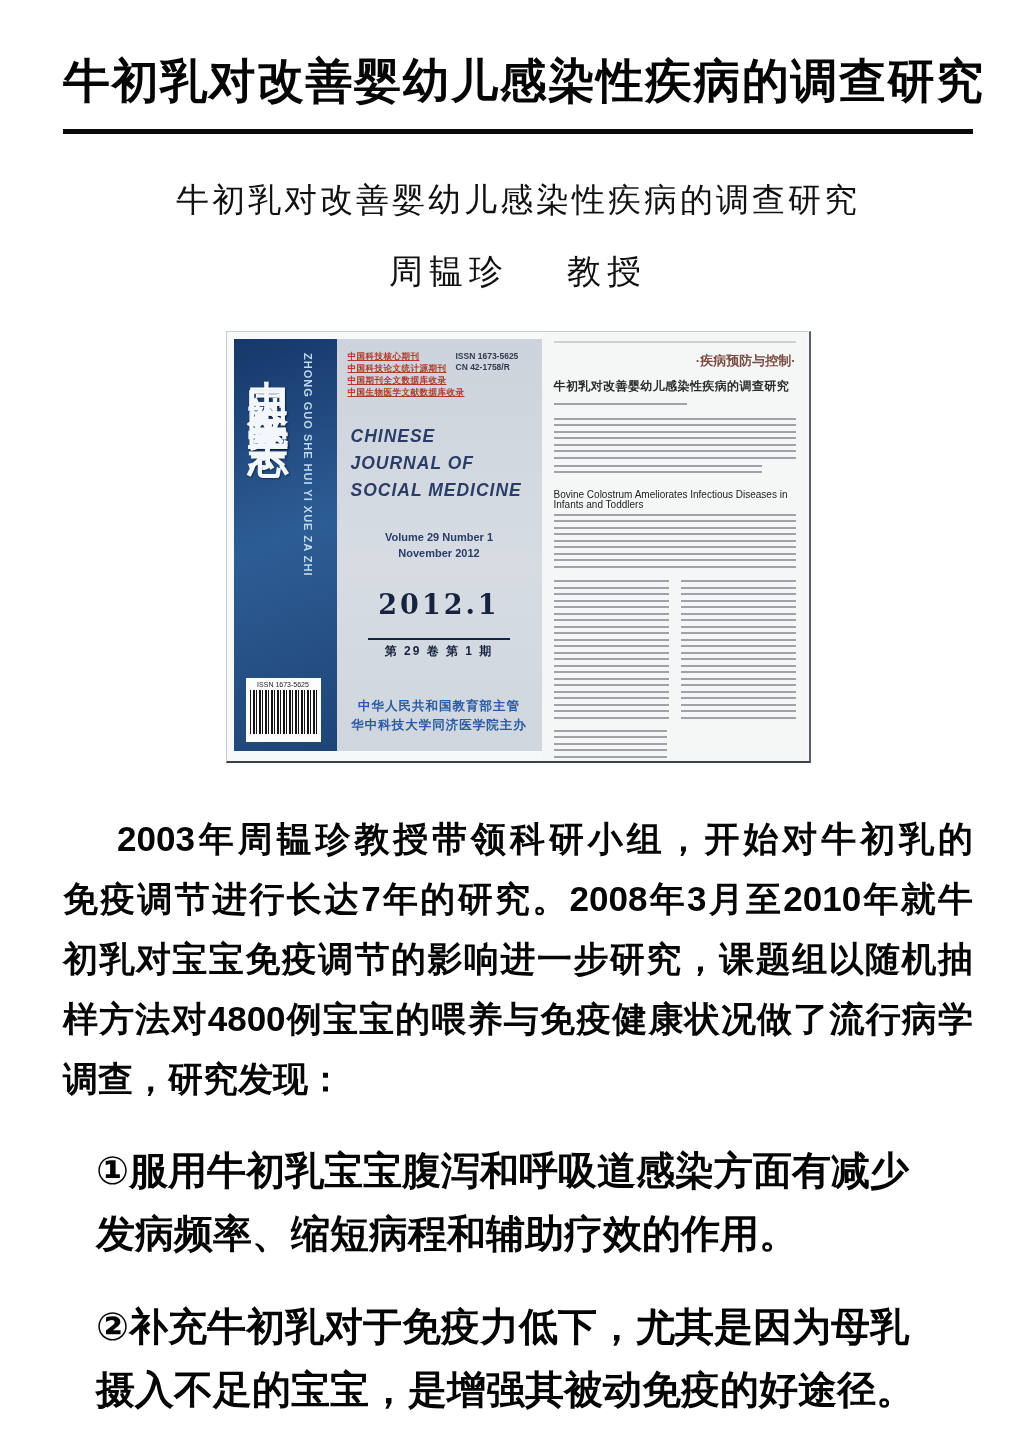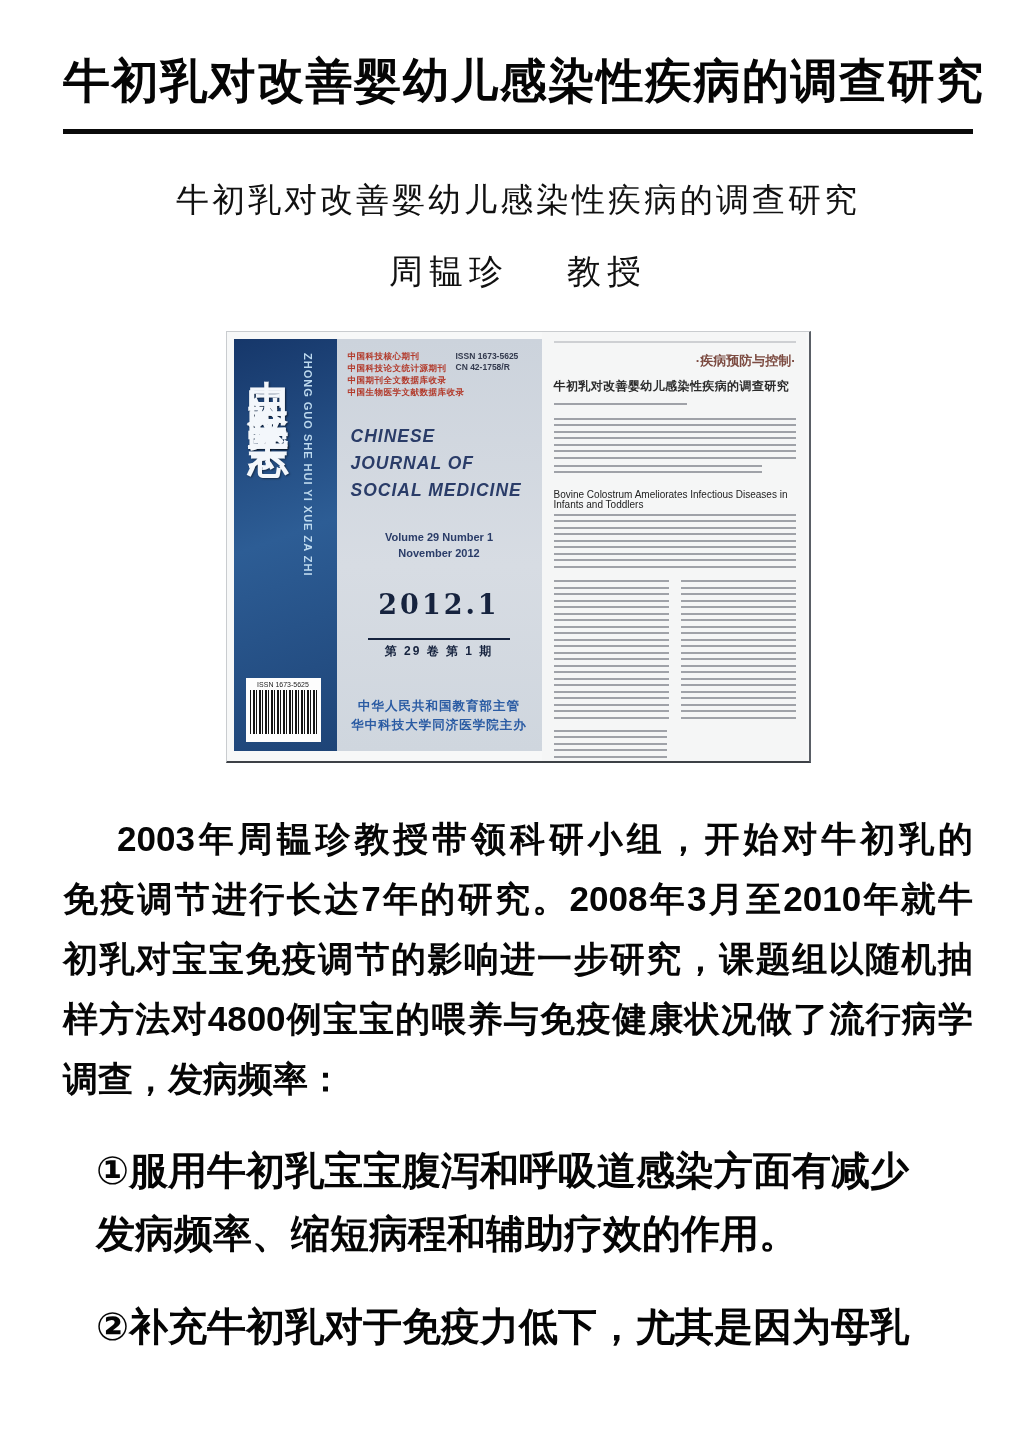--- a/index.html
+++ b/index.html
@@ -54,21 +54,21 @@
     margin-top:2px; height:44px;
     background:repeating-linear-gradient(90deg,#141414 0 1px,transparent 1px 3px,#141414 3px 5px,transparent 5px 6px);
   }
 
   .cover-mid {
     position:absolute; left:110px; top:7px; width:205px; height:412px;
     background:linear-gradient(180deg,#ccd3dc 0%,#d7dce3 55%,#cfd6de 100%);
   }
   .accolades {
     position:absolute; top:11px; left:11px; color:#b2392a; font-size:8.5px;
-    line-height:12px; font-weight:700; letter-spacing:.5px;
+    line-height:12px; font-weight:700; letter-spacing:.5px;text-decoration:underline;
   }
   .issn-block {
     position:absolute; top:12px; left:119px; color:#333a4e; font-size:8.5px;
     line-height:11px; font-weight:700;
   }
   .journal-name-en {
     position:absolute; top:84px; left:14px; color:#2a3c68; font-size:17.5px;
     font-style:italic; font-weight:800; line-height:27px; letter-spacing:1px;
   }
   .volume-block {
@@ -189,25 +189,26 @@
       </div>
       <div class="footnote-block blur-lines"></div>
     </div>
   </div>
 
   <div class="body-text">
     <div class="para-line justified first">2003年周韫珍教授带领科研小组，开始对牛初乳的</div>
     <div class="para-line justified">免疫调节进行长达7年的研究。2008年3月至2010年就牛</div>
     <div class="para-line justified">初乳对宝宝免疫调节的影响进一步研究，课题组以随机抽</div>
     <div class="para-line justified">样方法对4800例宝宝的喂养与免疫健康状况做了流行病学</div>
-    <div class="para-line">调查，发病频率：</div>
+    <div class="para-line">调查，研究发现：</div>
   </div>
 
   <div class="finding">
     <div class="finding-line">①服用牛初乳宝宝腹泻和呼吸道感染方面有减少</div>
     <div class="finding-line">发病频率、缩短病程和辅助疗效的作用。</div>
   </div>
 
   <div class="finding">
     <div class="finding-line">②补充牛初乳对于免疫力低下，尤其是因为母乳</div>
+    <div class="finding-line">摄入不足的宝宝，是增强其被动免疫的好途径。</div>
   </div>
 
 </div>
 
 </body></html>

